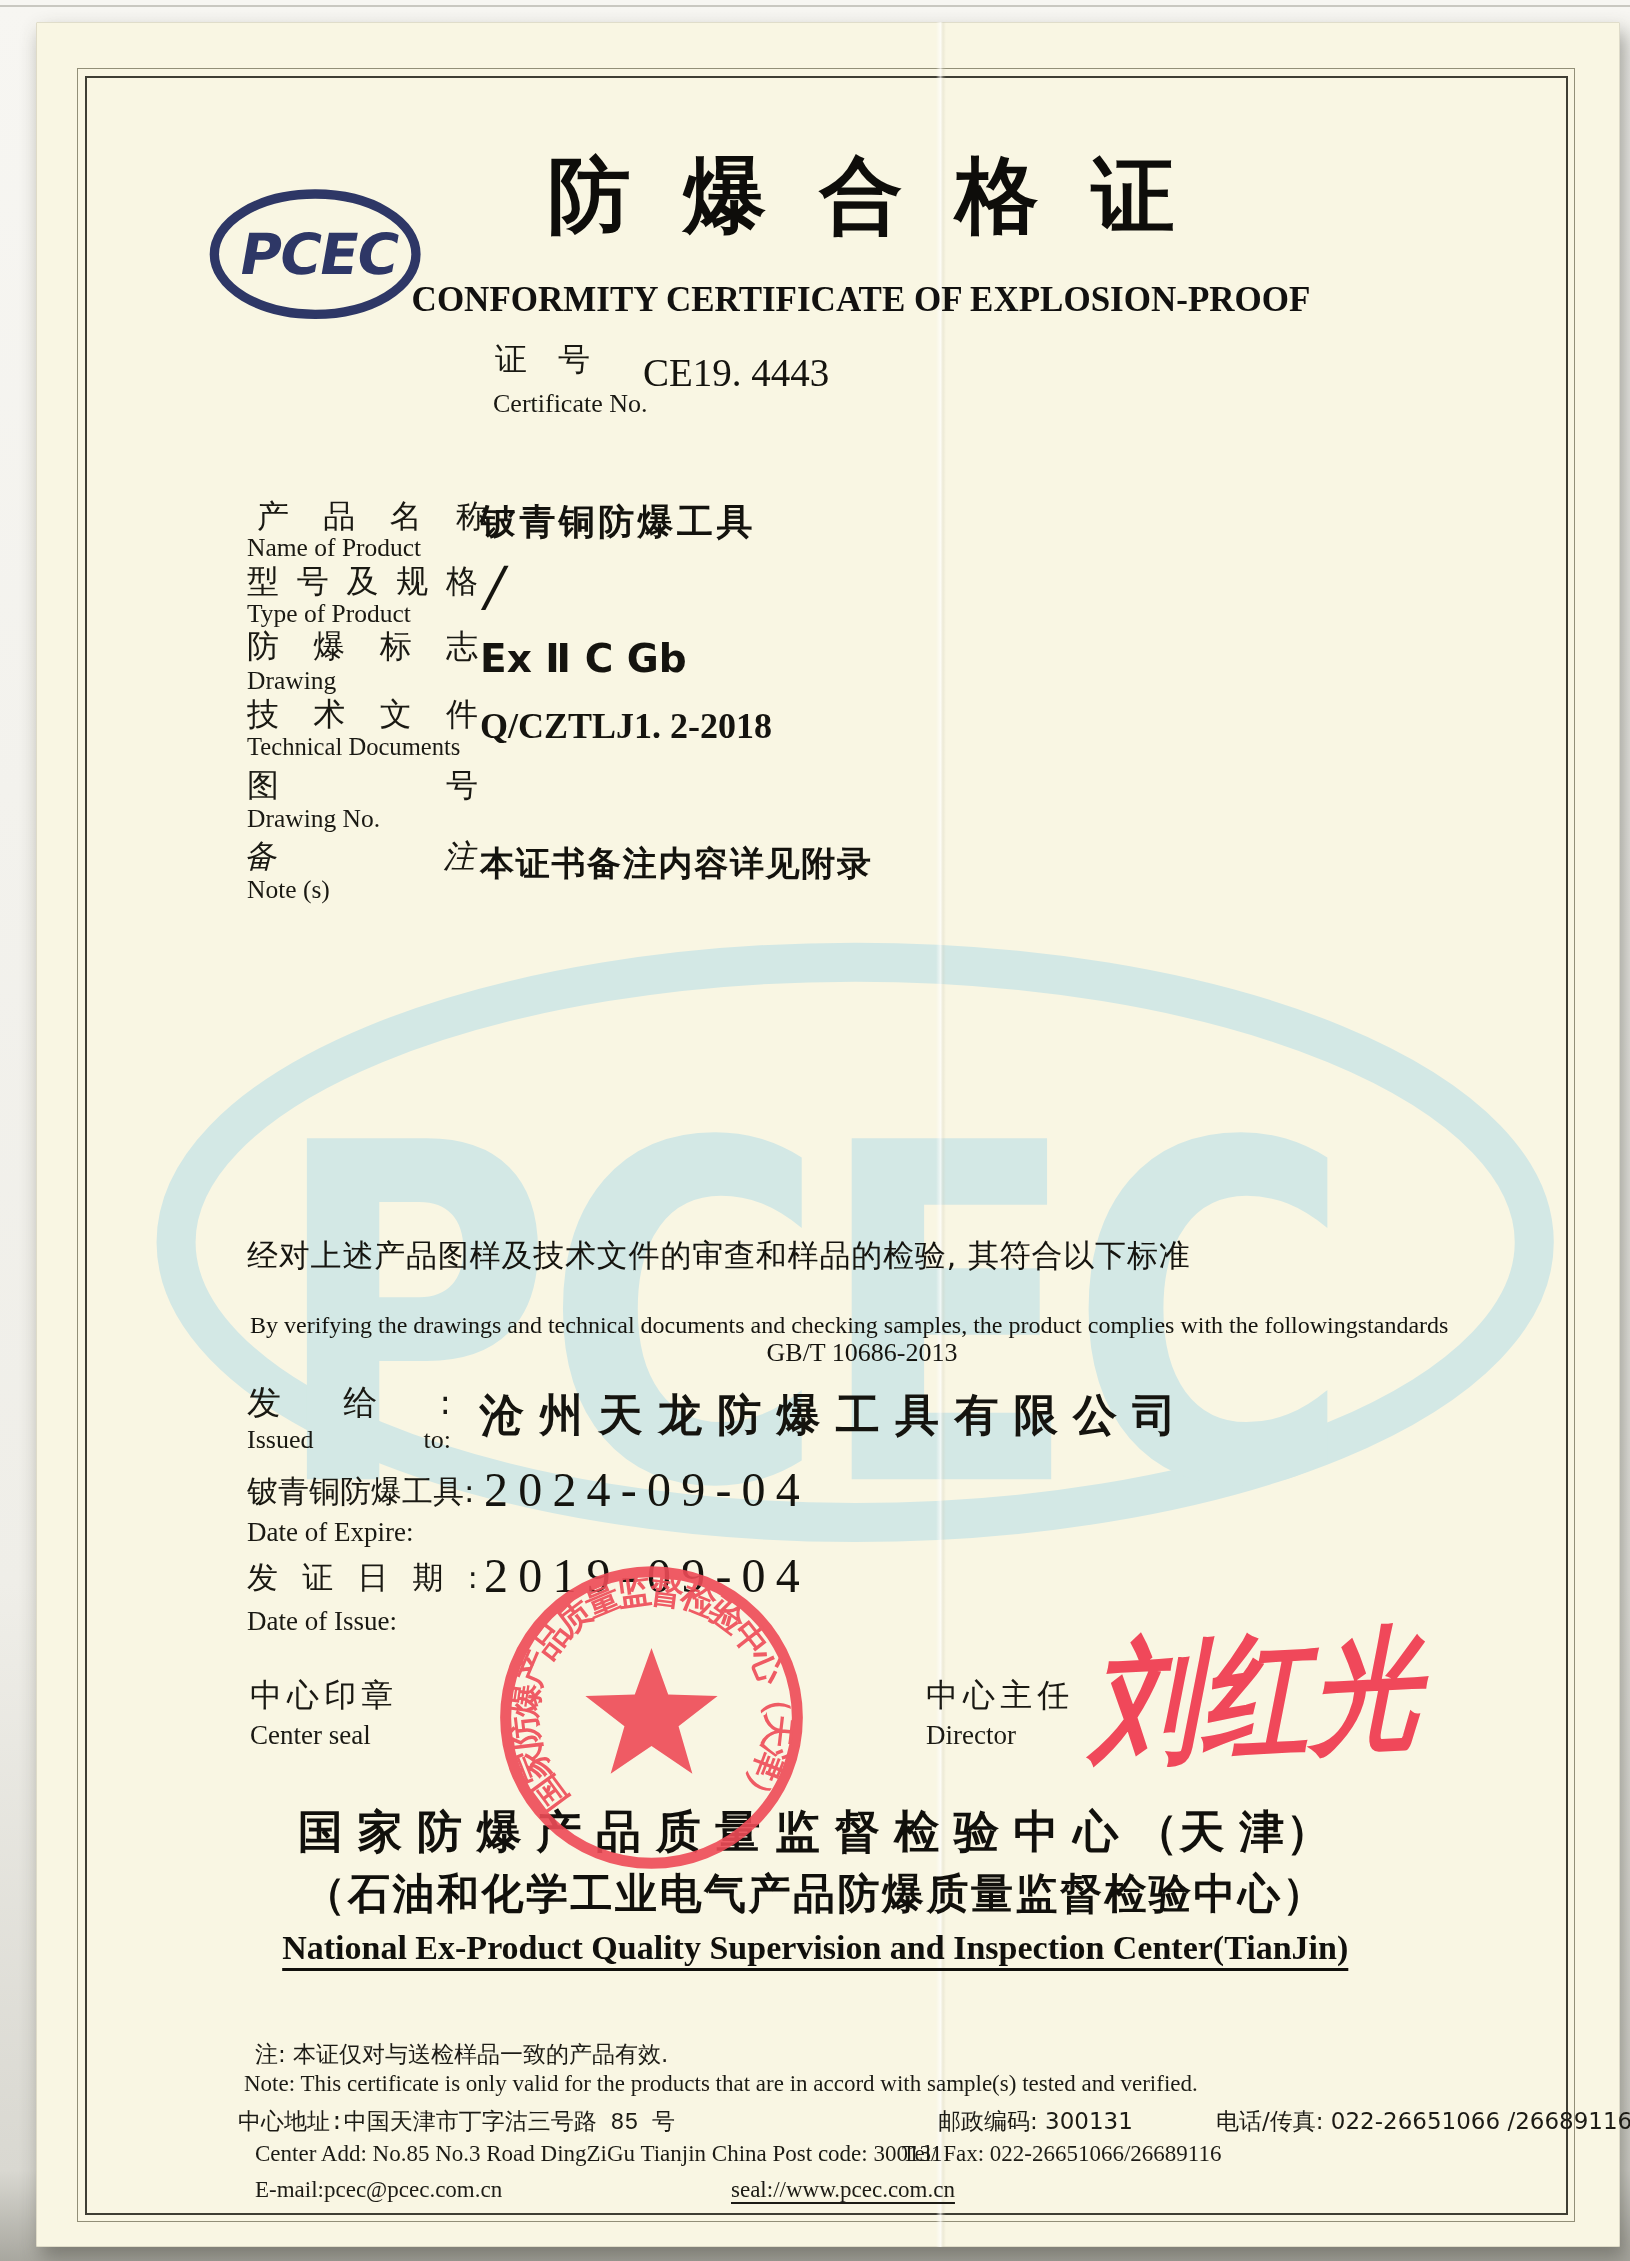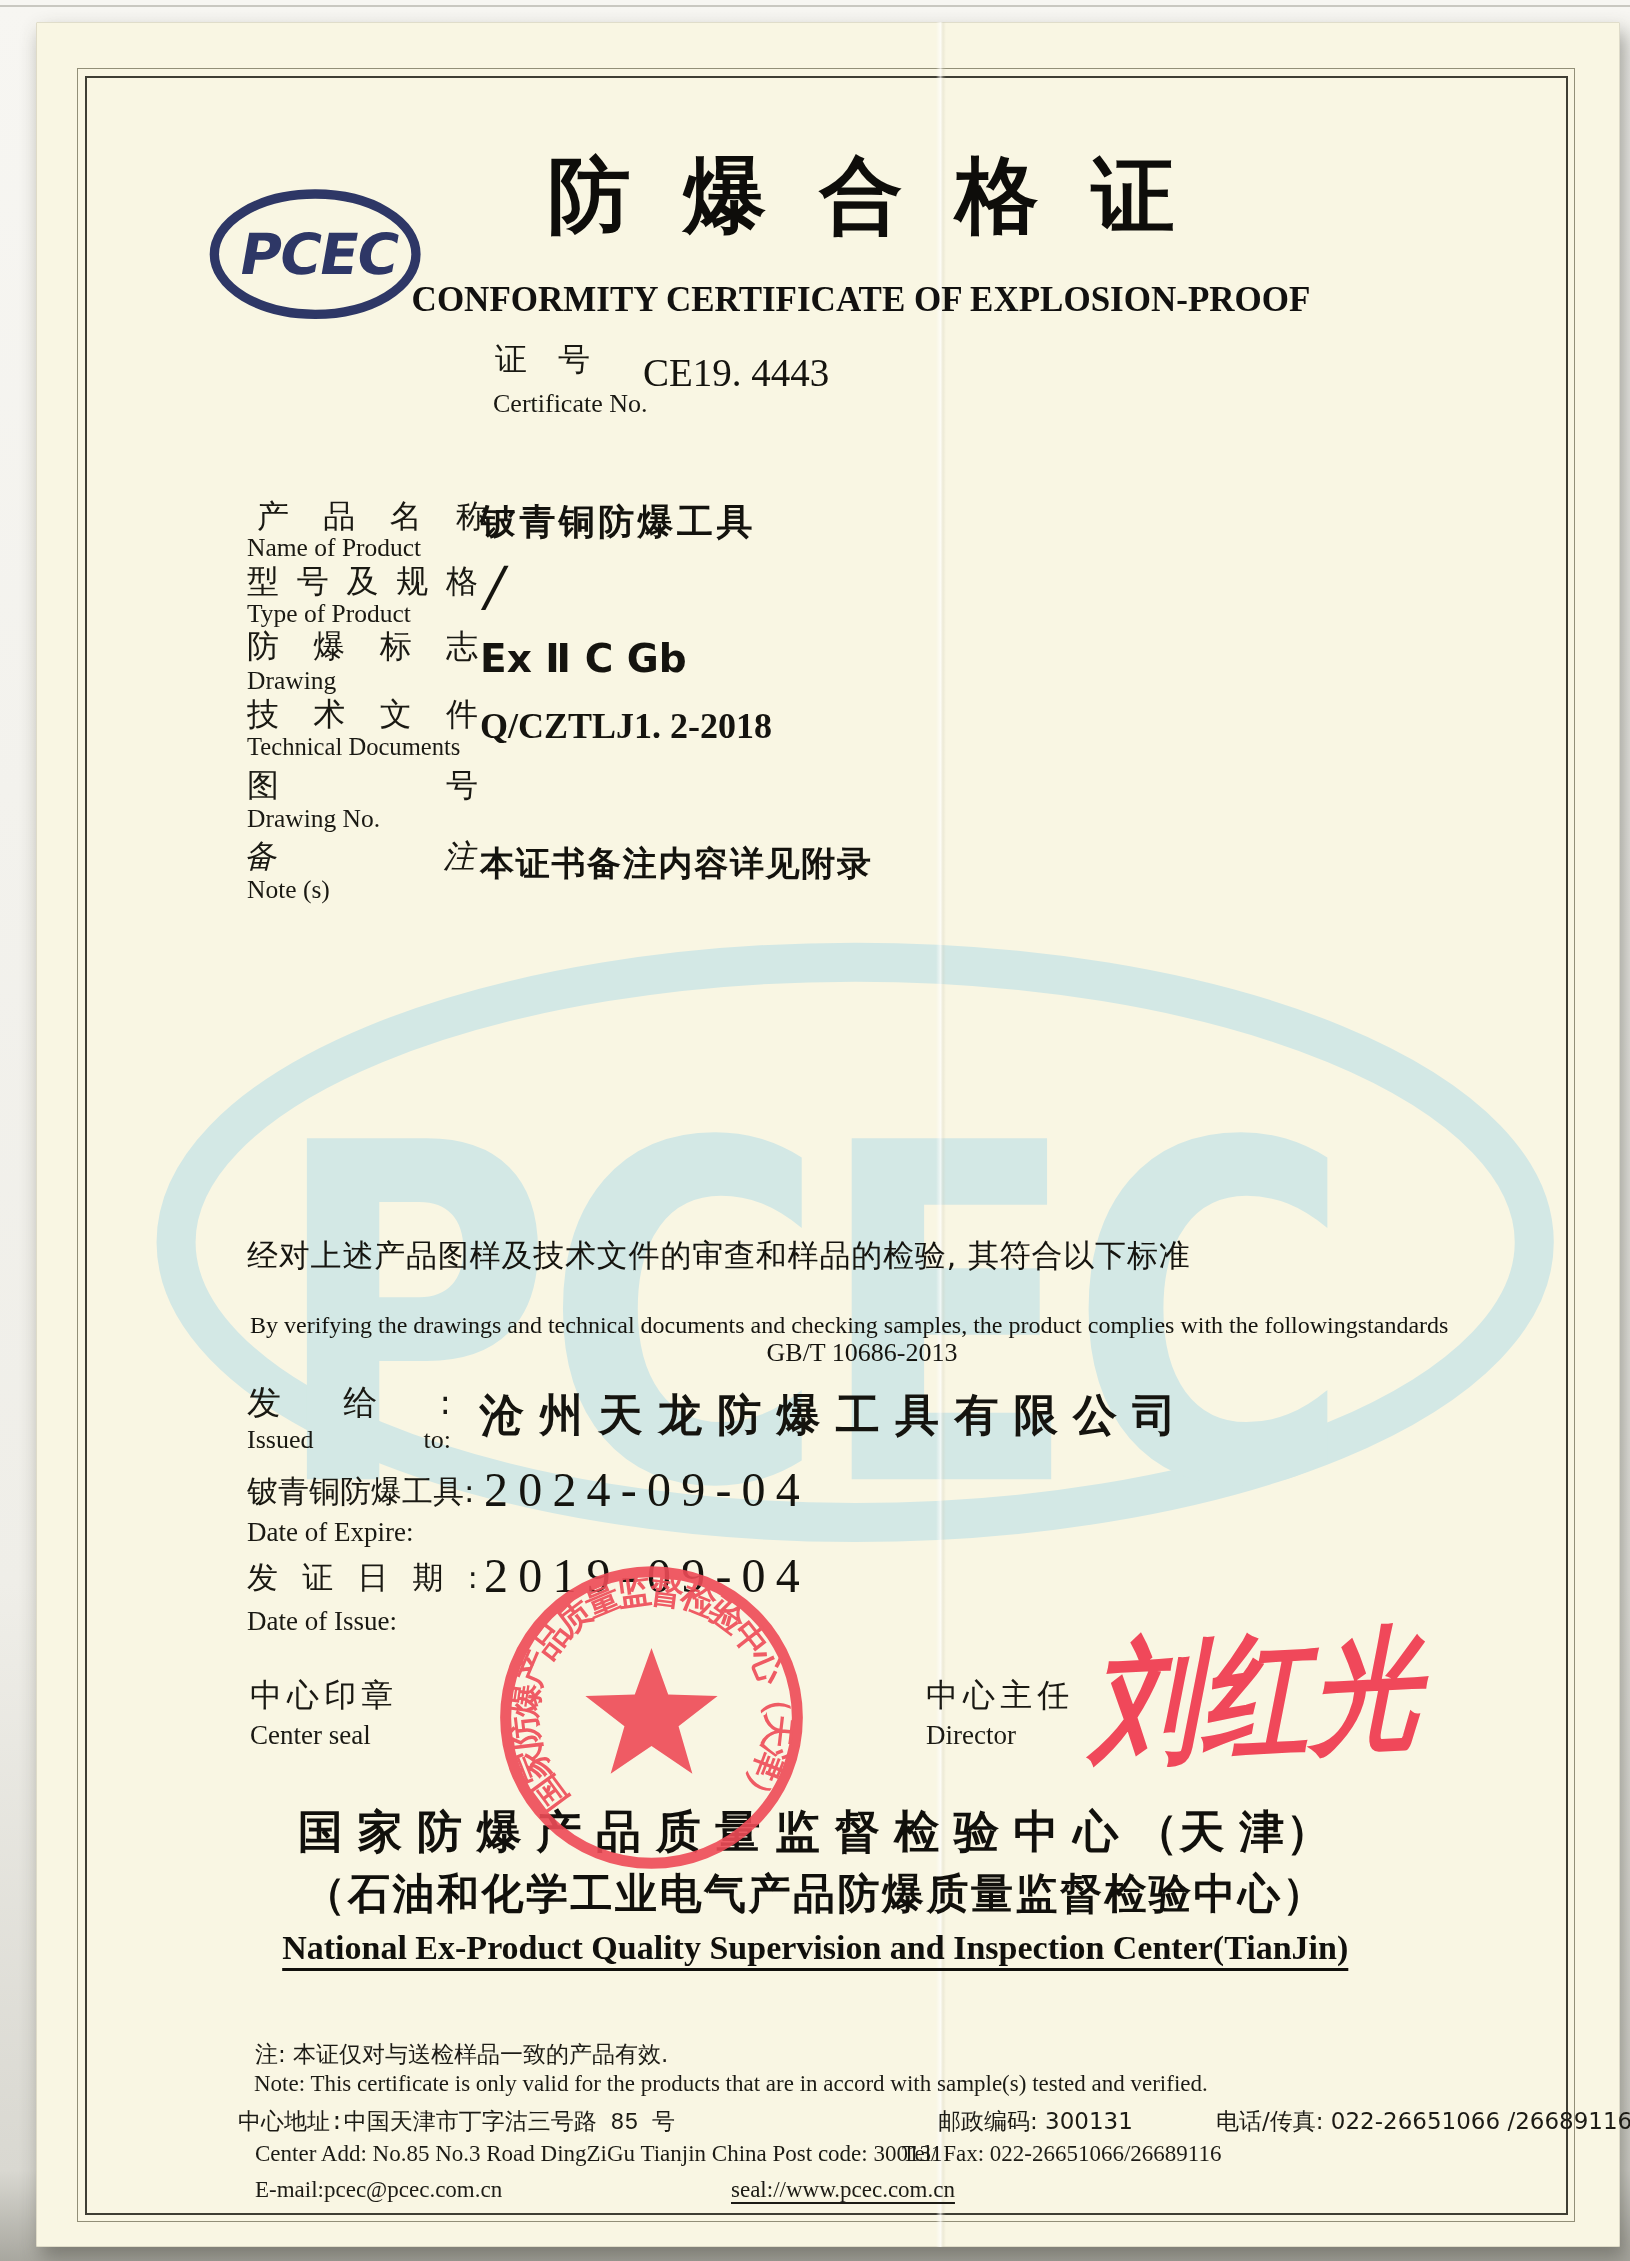--- a/index.html
+++ b/index.html
@@ -117,21 +117,21 @@
       <div class="abs cn-label pre" style="left:214px;top:1652px;letter-spacing:5.1px;">中心印章</div>
       <div class="abs en-label pre" style="left:214px;top:1698px;font-size:27px;">Center seal</div>
       <div class="abs cn-label pre" style="left:890px;top:1652px;letter-spacing:5.1px;">中心主任</div>
       <div class="abs en-label pre" style="left:890px;top:1698px;font-size:27px;">Director</div>
 
       <div class="abs org-line pre" style="left:25.5px;right:51px;top:1780px;font-size:45px;letter-spacing:1.7px;">国 家 防 爆 产 品 质 量 监 督 检 验 中 心 （天 津）</div>
       <div class="abs org-line pre" style="left:25.5px;right:51px;top:1844px;font-size:42px;letter-spacing:2.5px;">（石油和化学工业电气产品防爆质量监督检验中心）</div>
       <div class="abs org-line underline" style="left:25.5px;right:51px;top:1907px;font-size:34px;">National Ex-Product Quality Supervision and Inspection Center(TianJin)</div>
 
       <div class="abs foot pre" style="left:219px;top:2017px;">注: 本证仅对与送检样品一致的产品有效.</div>
-      <div class="abs foot serif pre" style="left:218px;top:2049px;text-align:right;">Note: This certificate is only valid for the products that are in accord with sample(s) tested and verified.</div>
+      <div class="abs foot serif pre" style="left:208px;top:2049px;text-align:right;">Note: This certificate is only valid for the products that are in accord with sample(s) tested and verified.</div>
 
       <div class="abs foot pre" style="left:202px;top:2084px;font-family:Liberation Mono, monospace;">中心地址:中国天津市丁字沽三号路 85 号</div>
       <div class="abs foot pre" style="left:902px;top:2084px;">邮政编码: 300131</div>
       <div class="abs foot pre" style="left:1180px;top:2084px;">电话/传真: 022-26651066 /26689116</div>
 
       <div class="abs foot serif pre" style="left:219px;top:2119px;">Center Add: No.85 No.3 Road DingZiGu Tianjin China Post code: 300131</div>
       <div class="abs foot serif pre" style="left:866px;top:2119px;">Tel/ Fax: 022-26651066/26689116</div>
 
       <div class="abs foot serif pre" style="left:219px;top:2155px;">E-mail:pcec@pcec.com.cn</div>
       <div class="abs foot serif pre underline" style="left:695px;top:2155px;text-underline-offset:5.1px;text-decoration-thickness:1.7px;">seal://www.pcec.com.cn</div>

